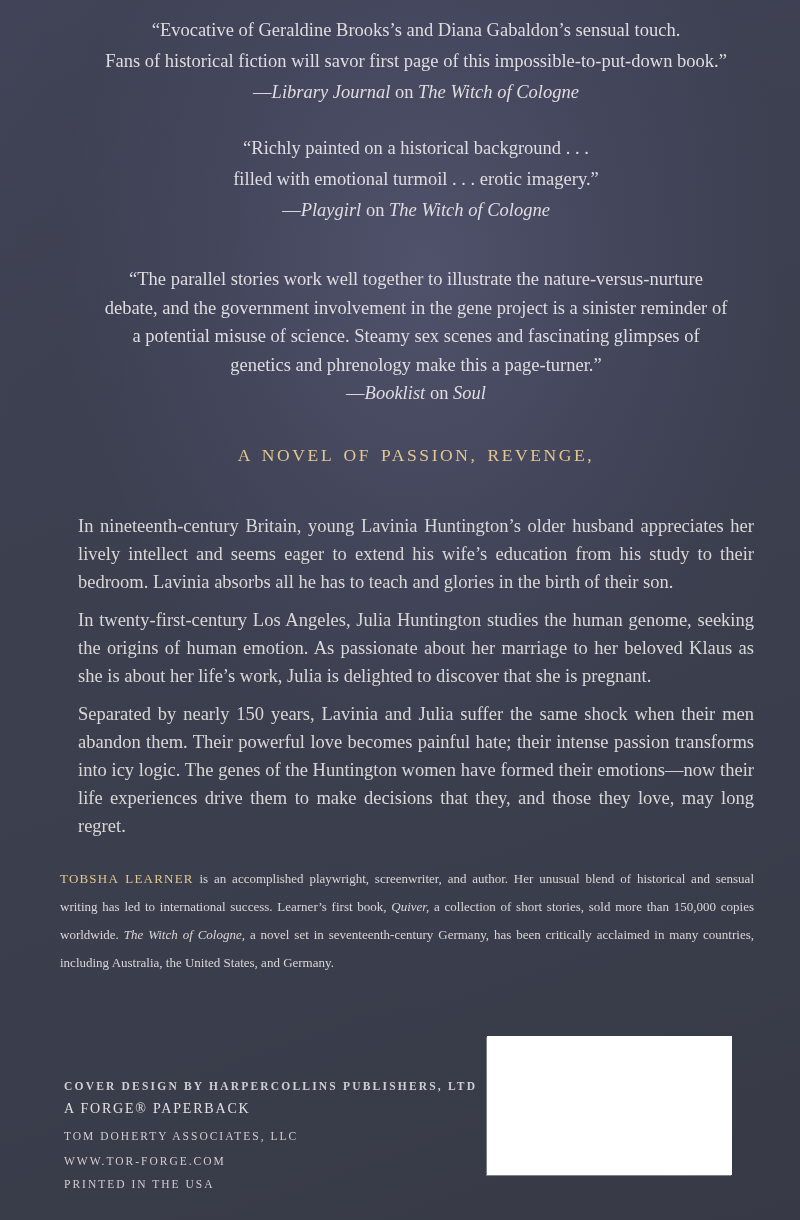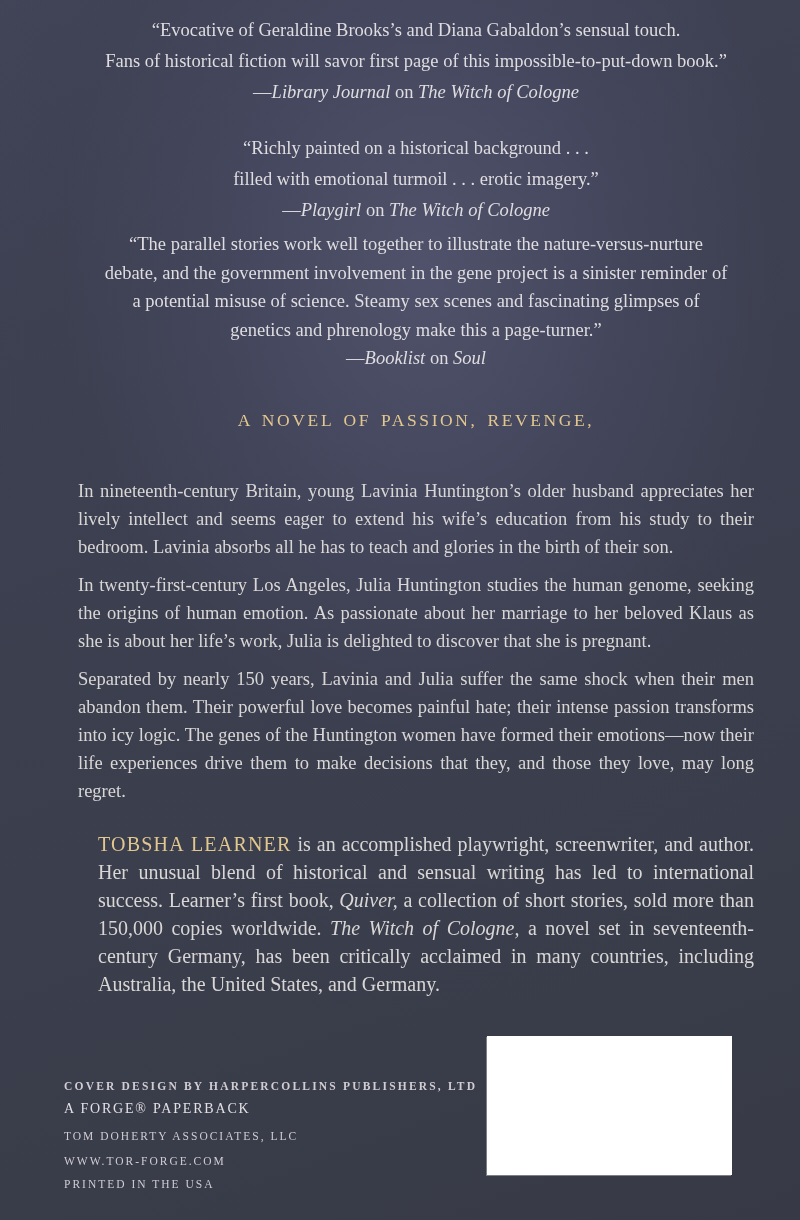--- a/index.html
+++ b/index.html
@@ -31,21 +31,21 @@
     color: #dfdde0;
   }
   .quote.tight .q-line { line-height: 28.5px; }
   .q-attr {
     font-size: 18.5px;
     line-height: 31px;
     color: #dfdde0;
   }
   .quote.tight .q-attr { line-height: 28.5px; }
   .quote-gap-1 { margin-bottom: 25px; }
-  .quote-gap-2 { margin-bottom: 4px; }
+  .quote-gap-2 { margin-bottom: 39px; }
   .italic { font-style: italic; }
   .accent { color: #e2c78e; letter-spacing: 1.2px; }
 
   
   .tagline {
     margin-top: 34px;
     text-align: center;
     color: #e2c78e;
     font-size: 17.5px;
     line-height: 27px;
@@ -59,23 +59,23 @@
     text-align: justify;
     font-size: 18.5px;
     line-height: 28px;
     color: #d9d7d6;
   }
   .synopsis p { margin: 0; }
   .synopsis p + p { margin-top: 10px; }
 
   
   .bio {
-    margin: 25px 62px 0 82px;
+    margin: 25px 62px 0 44px;
     text-align: justify;
-    font-size: 20px;
+    font-size: 13px;
     line-height: 28px;
     color: #d9d7d6;
   }
   .bio p { margin: 0; }
 
   
   .credit {
     position: absolute;
     left: 64px;
     top: 1080px;

